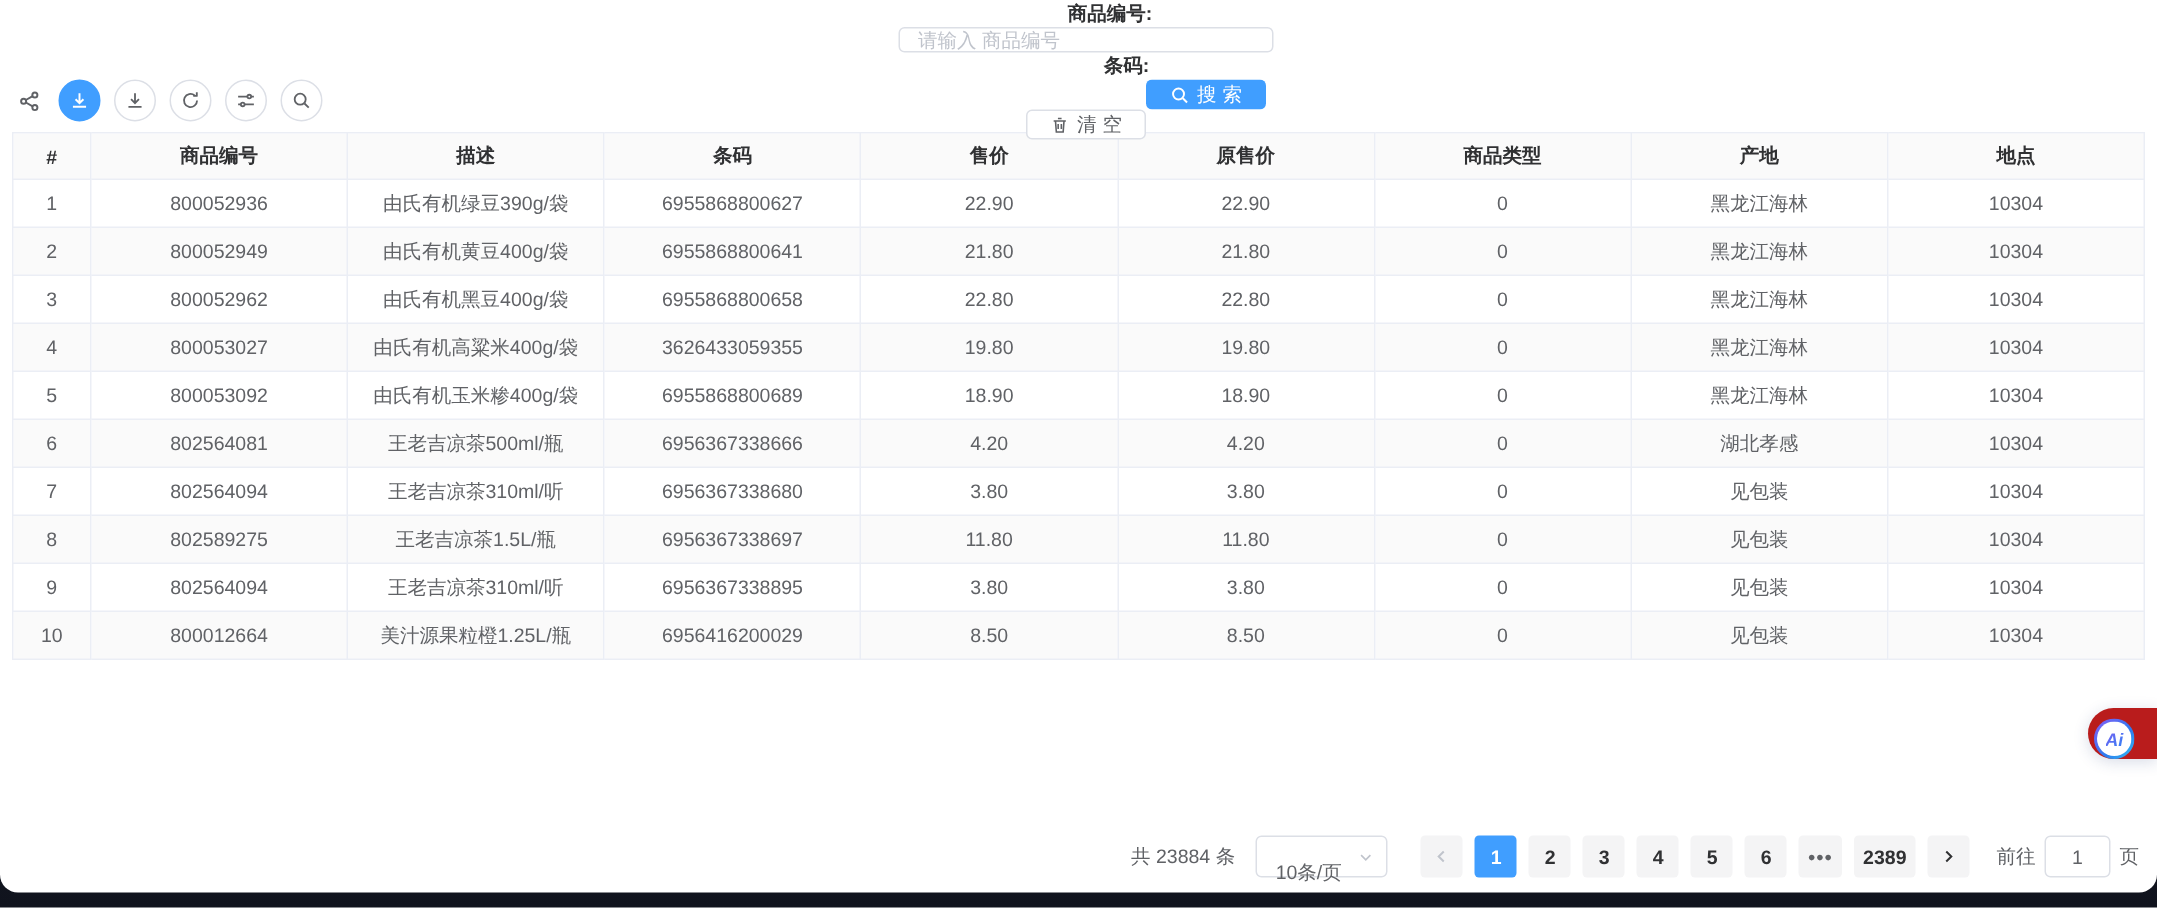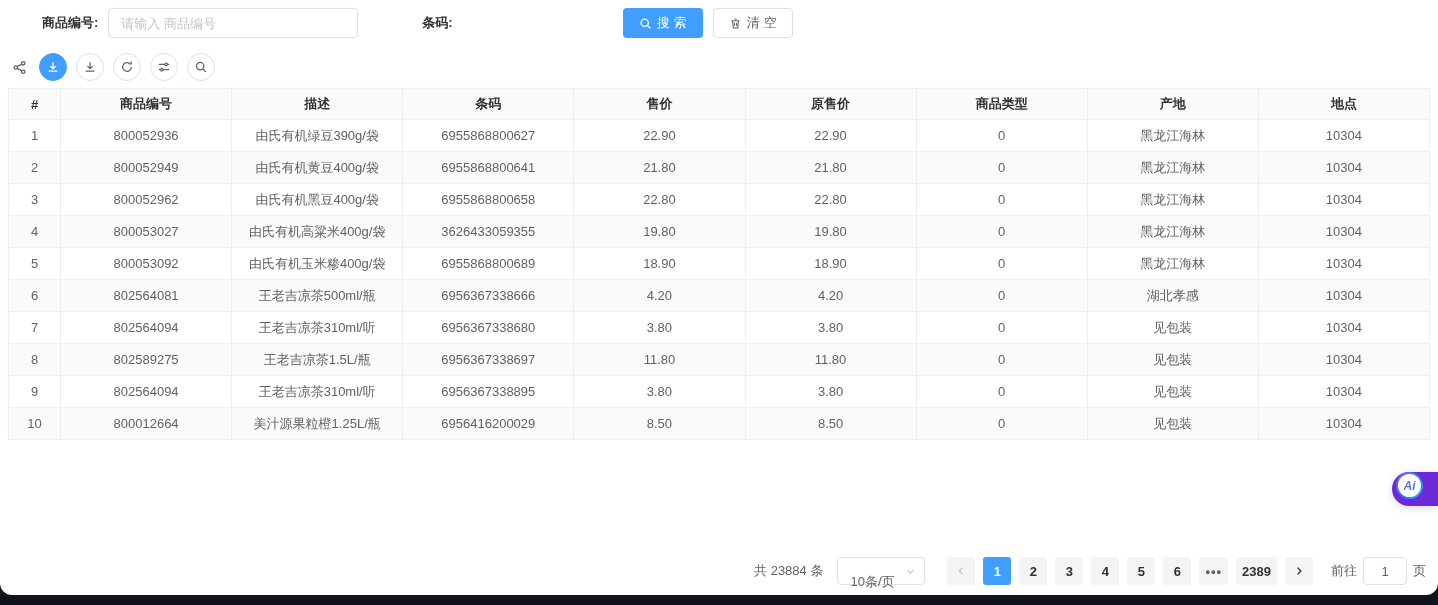--- a/index.html
+++ b/index.html
@@ -12,21 +12,21 @@
   }
   .card {
     position: absolute; left: 0; top: 0;
     width: 1438px; height: 595px;
     background: #ffffff;
     border-radius: 0 0 12px 12px;
     overflow: hidden;
   }
 
   
-  .filter-bar { height: 46px; display: flex; align-items: center; }
+  .filter-bar { height: 46px; display: flex; align-items: center; flex-direction: column; }
   .fld-label { font-size: 13px; font-weight: 700; color: #303133; white-space: nowrap; }
   .lbl-product { margin-left: 42px; }
   .lbl-barcode { margin-left: 64px; }
   .txt-input {
     height: 30px; border: 1px solid #dcdfe6; border-radius: 4px;
     padding: 0 12px; font-size: 13px; color: #737373; outline: none;
     font-family: inherit; background: #fff;
   }
   .txt-input::placeholder { color: #c0c4cc; }
   .inp-product { width: 250px; margin-left: 10px; }
@@ -66,24 +66,24 @@
     overflow: hidden; white-space: nowrap; text-overflow: ellipsis;
   }
   th { height: 31px; background: #fafafa; color: #303133; font-weight: 700; }
   td { height: 32px; color: #606266; background: #fff; }
   tbody tr:nth-child(even) td { background: #fafafa; }
 
   
   .ai-fab {
     position: absolute; right: 0; top: 472px;
     width: 46px; height: 34px;
-    background: #6d28d9;
+    background: #b91c1c;
     border-radius: 17px 0 0 17px;
     box-shadow: 0 2px 10px rgba(40, 60, 120, 0.18);
-    display: flex; align-items: flex-start; padding-left: 4px; cursor: pointer;
+    display: flex; align-items: flex-end; padding-left: 4px; cursor: pointer;
   }
   .ai-circle {
     width: 27px; height: 27px; border-radius: 50%;
     border: 2px solid transparent;
     background: linear-gradient(#fff, #fff) padding-box,
                 linear-gradient(135deg, #8a5cf6 0%, #2b7cf0 60%, #36c3f2 100%) border-box;
     display: flex; align-items: center; justify-content: center;
   }
   .ai-circle span {
     font-size: 12px; font-weight: 700; font-style: italic;

